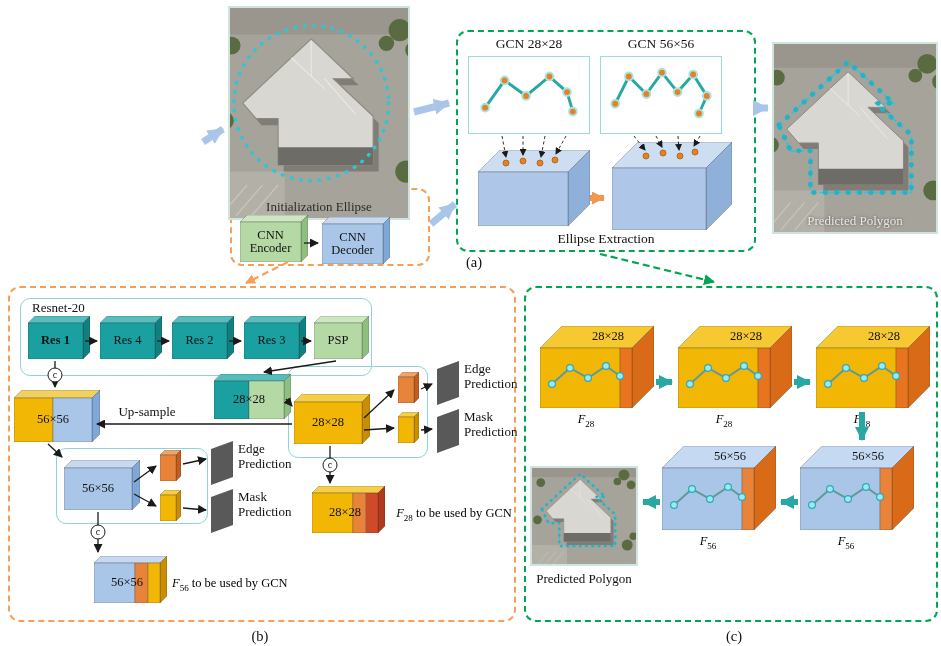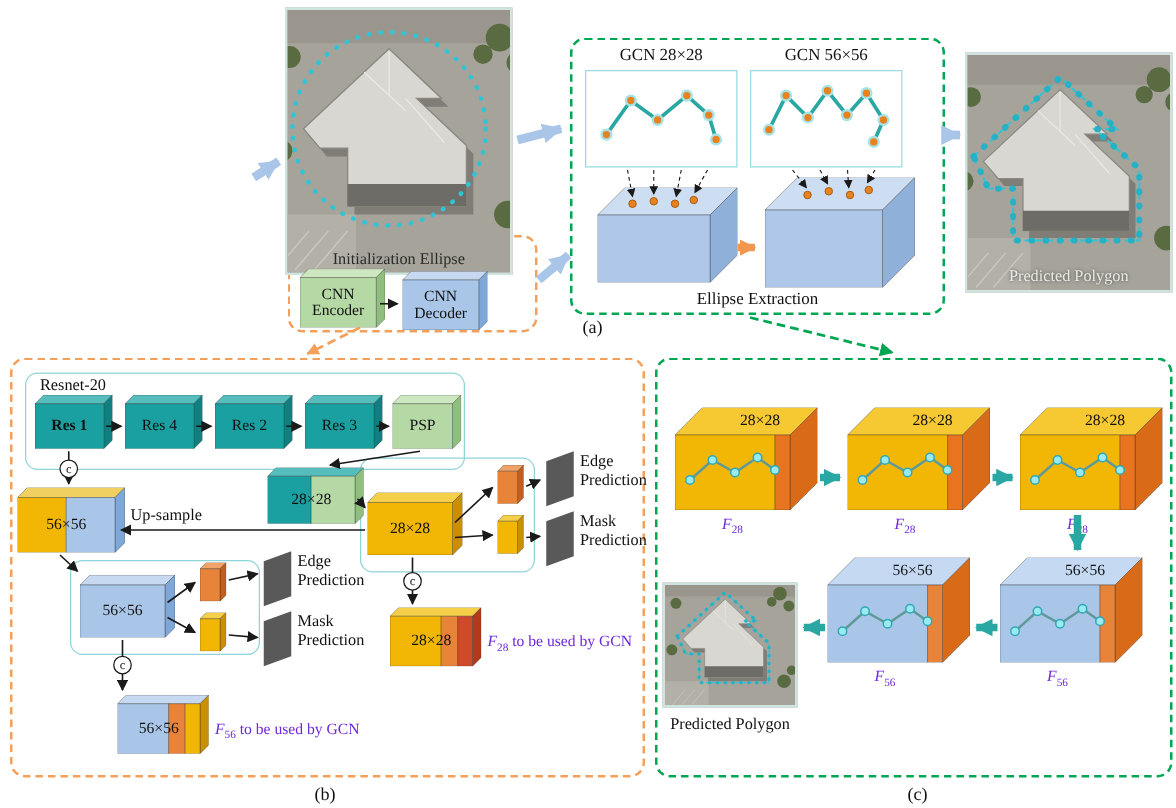--- a/index.html
+++ b/index.html
@@ -27,21 +27,21 @@
   .block3d svg{position:absolute;left:0;top:0;}
   .blabel{position:absolute;display:flex;align-items:center;justify-content:center;
           text-align:center;font-size:12.5px;line-height:1.05;color:#111;z-index:2;}
   .mini{position:absolute;z-index:2;}
 
   
   .lbl{position:absolute;font-size:13px;line-height:1.12;color:#111;z-index:4;}
   .center{text-align:center;}
   .title{font-size:13.5px;}
   .panel-cap{position:absolute;font-size:14.5px;text-align:center;z-index:4;}
-  .fcap{position:absolute;font-size:12.5px;color:#6d28d9;z-index:4;white-space:nowrap;}
+  .fcap{position:absolute;font-size:12.5px;color:#000000;z-index:4;white-space:nowrap;}
   .fcap i{font-family:"Liberation Serif",serif;}
   .fcap sub{font-size:9px;}
 
   .gcn-box{position:absolute;background:#fff;border:1.6px solid #9adbe0;box-sizing:border-box;z-index:3;}
   .gcn-box svg{width:100%;height:100%;display:block;}
 
   .para{position:absolute;z-index:3;}
 
   
   .arrows{position:absolute;left:0;top:0;z-index:20;pointer-events:none;}
@@ -257,21 +257,21 @@
   <div class="block3d" style="left:214px;top:374px;width:77px;height:45px;">
       <svg width="77" height="45">
         <polygon points="0,7 7,0 77,0 70,7" fill="#56bdbd" stroke="rgba(40,40,40,.45)" stroke-width=".6"></polygon>
         <polygon points="70,7 77,0 77,38 70,45" fill="#8fbf7f" stroke="rgba(40,40,40,.45)" stroke-width=".6"></polygon>
         <polygon points="0,7 35,7 35,45 0,45" fill="#1aa0a0" stroke="rgba(40,40,40,.45)" stroke-width=".6"></polygon>
         <polygon points="35,7 70,7 70,45 35,45" fill="#b5d9a5" stroke="rgba(40,40,40,.45)" stroke-width=".6"></polygon>
       </svg>
     <span class="blabel" style="inset: 7px 7px 0px 0px;">28×28</span>
   </div>
 
-  <div class="lbl center" style="left:88px;top:405px;width:90px;">Up-sample</div>
+  <div class="lbl center" style="left:102px;top:405px;width:90px;">Up-sample</div>
 
   <div class="cyan-box" style="left:288px;top:366px;width:140px;height:92px;"></div>
   <div class="block3d" style="left:294px;top:394px;width:76px;height:50px;">
       <svg width="76" height="50">
         <polygon points="0,8 8,0 76,0 68,8" fill="#f6cf4a" stroke="rgba(40,40,40,.45)" stroke-width=".6"></polygon>
         <polygon points="68,8 76,0 76,42 68,50" fill="#c98f00" stroke="rgba(40,40,40,.45)" stroke-width=".6"></polygon>
         <polygon points="0,8 68,8 68,50 0,50" fill="#f2b705" stroke="rgba(40,40,40,.45)" stroke-width=".6"></polygon>
       </svg>
     <span class="blabel" style="inset: 8px 8px 0px 0px;">28×28</span>
   </div>
@@ -333,21 +333,21 @@
   <div class="block3d" style="left:312px;top:486px;width:73px;height:47px;">
       <svg width="73" height="47">
         <polygon points="0,7 7,0 73,0 66,7" fill="#f6cf4a" stroke="rgba(40,40,40,.45)" stroke-width=".6"></polygon>
         <polygon points="66,7 73,0 73,40 66,47" fill="#b03a1e" stroke="rgba(40,40,40,.45)" stroke-width=".6"></polygon>
         <polygon points="0,7 40.92,7 40.92,47 0,47" fill="#f2b705" stroke="rgba(40,40,40,.45)" stroke-width=".6"></polygon>
         <polygon points="40.92,7 54.120000000000005,7 54.120000000000005,47 40.92,47" fill="#e8833a" stroke="rgba(40,40,40,.45)" stroke-width=".6"></polygon>
         <polygon points="54.120000000000005,7 66,7 66,47 54.120000000000005,47" fill="#cf4a28" stroke="rgba(40,40,40,.45)" stroke-width=".6"></polygon>
       </svg>
     <span class="blabel" style="inset: 7px 7px 0px 0px;">28×28</span>
   </div>
-  <div class="fcap" style="left:390px;top:506px;width:128px;">
+  <div class="fcap" style="left:390px;top:506px;width:128px;text-align:center;">
     <i>F</i><sub>28</sub><span> to be used by GCN</span>
   </div>
 
   <div class="block3d" style="left:94px;top:556px;width:73px;height:47px;">
       <svg width="73" height="47">
         <polygon points="0,7 7,0 73,0 66,7" fill="#c6d9f0" stroke="rgba(40,40,40,.45)" stroke-width=".6"></polygon>
         <polygon points="66,7 73,0 73,40 66,47" fill="#c98f00" stroke="rgba(40,40,40,.45)" stroke-width=".6"></polygon>
         <polygon points="0,7 40.92,7 40.92,47 0,47" fill="#a9c6e8" stroke="rgba(40,40,40,.45)" stroke-width=".6"></polygon>
         <polygon points="40.92,7 54.120000000000005,7 54.120000000000005,47 40.92,47" fill="#e8833a" stroke="rgba(40,40,40,.45)" stroke-width=".6"></polygon>
         <polygon points="54.120000000000005,7 66,7 66,47 54.120000000000005,47" fill="#f2b705" stroke="rgba(40,40,40,.45)" stroke-width=".6"></polygon>

